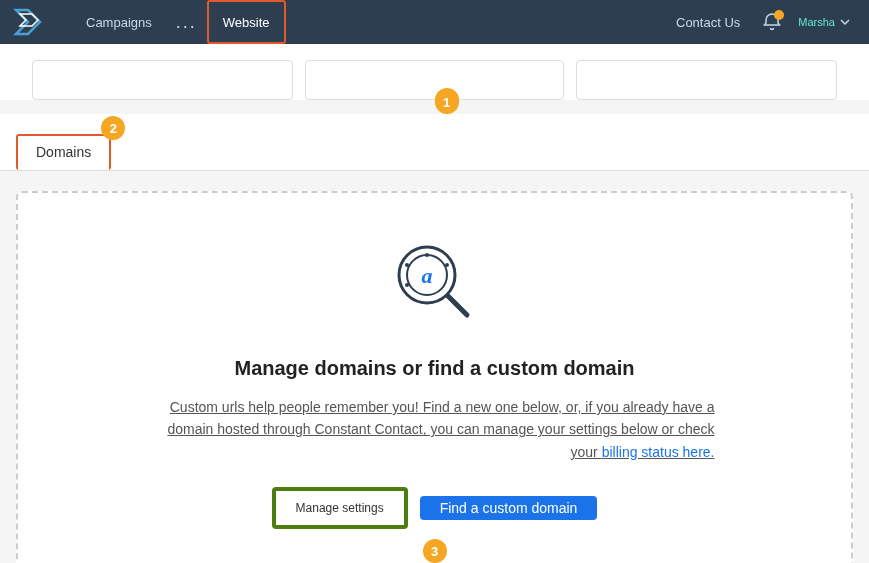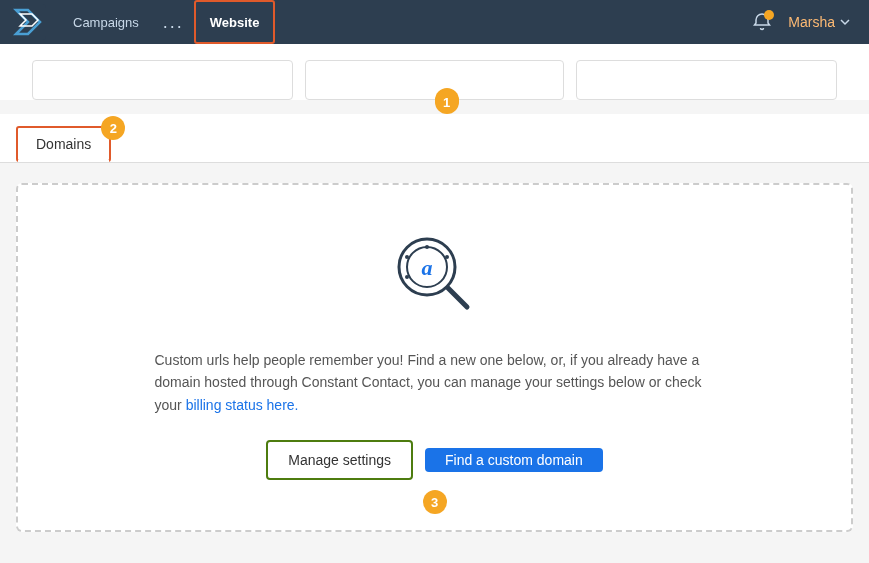--- a/index.html
+++ b/index.html
@@ -11,21 +11,21 @@
       overflow: hidden;
     }
 
     
     .navbar {
       background: #2d3e50;
       height: 44px;
       display: flex;
       align-items: center;
       padding: 4px 10px;
-      gap: 3px;
+      gap: 16px;
     }
     .nav-logo {
       width: 36px;
       height: 36px;
       margin-right: 10px;
       flex-shrink: 0;
     }
     .nav-items {
       display: flex;
       align-items: center;
@@ -40,21 +40,21 @@
       display: flex;
       align-items: center;
       cursor: pointer;
       text-decoration: none;
       white-space: nowrap;
     }
     .nav-item.active {
       color: #fff;
       border: 2px solid #e05a2b;
       border-radius: 3px;
-      font-weight: bold;
+      font-weight: normal;
     }
     .nav-dots {
       color: #c8d8e8;
       font-size: 18px;
       padding: 0 10px;
       cursor: pointer;
       letter-spacing: 2px;
     }
     .nav-right {
       display: flex;
@@ -80,22 +80,22 @@
       right: 2px;
       background: #f5a623;
       border-radius: 50%;
       width: 10px;
       height: 10px;
     }
     .user-menu {
       display: flex;
       align-items: center;
       gap: 4px;
-      color: #fdba74;
-      font-size: 14px;
+      color: #5eead4;
+      font-size: 11px;
       cursor: pointer;
       padding: 0 8px;
     }
     .user-menu svg {
       fill: #c8d8e8;
     }
 
     
     .step-badge {
       background: #f5a623;
@@ -141,20 +141,21 @@
       font-size: 14px;
       color: #333;
       cursor: pointer;
       position: relative;
     }
     .tab-item.active {
       border: 2px solid #e05a2b;
       border-radius: 3px;
       color: #333;
       font-weight: 500;
+      margin-top: 8px;
     }
     .tab-item.active::after {
       content: '';
       position: absolute;
       bottom: -2px;
       left: 0;
       right: 0;
       height: 2px;
       background: #fff;
     }
@@ -190,41 +191,42 @@
       font-size: 20px;
       font-weight: bold;
       color: #222;
       margin-bottom: 16px;
       text-align: center;
     }
 
     .domain-desc {
       font-size: 14px;
       color: #555;
-      text-align: left;
+      text-align: right;
       max-width: 560px;
       line-height: 1.6;
       margin-bottom: 24px;
+      text-decoration: underline;
     }
     .domain-desc a {
       color: #1a73e8;
       text-decoration: none;
     }
 
     .domain-actions {
       display: flex;
       gap: 12px;
       align-items: center;
     }
 
     .btn-manage {
-      border: 2px solid #4d7c0f;
+      border: 4px solid #4d7c0f;
       background: #fff;
       color: #333;
-      font-size: 14px;
+      font-size: 12px;
       padding: 10px 20px;
       border-radius: 4px;
       cursor: pointer;
       font-weight: 500;
     }
 
     .btn-find {
       background: #1a73e8;
       color: #fff;
       font-size: 14px;
@@ -248,20 +250,21 @@
     </svg>
   </div>
 
   <div class="nav-items">
     <span class="nav-item">Campaigns</span>
     <span class="nav-dots nav-item">...</span>
     <span class="nav-item active">Website</span>
   </div>
 
   <div class="nav-right">
+    <span class="nav-item">Contact Us</span>
     <div class="bell-icon">
       <svg width="20" height="20" viewBox="0 0 20 20" fill="none">
         <path d="M10 2a6 6 0 0 0-6 6v3l-1.5 2H17.5L16 11V8a6 6 0 0 0-6-6z" stroke="#c8d8e8" stroke-width="1.5" fill="none"></path>
         <path d="M8.5 16a1.5 1.5 0 0 0 3 0" stroke="#c8d8e8" stroke-width="1.5" fill="none"></path>
       </svg>
       <div class="bell-badge"></div>
     </div>
     <div class="user-menu">
       <span>Marsha</span>
       <svg width="12" height="12" viewBox="0 0 12 12">
@@ -309,20 +312,21 @@
 
       <text x="42" y="50" text-anchor="middle" font-size="22" font-weight="bold" fill="#1a73e8" font-family="Georgia, serif" font-style="italic">a</text>
 
       <circle cx="42" cy="22" r="2" fill="#2d3e50"></circle>
       <circle cx="62" cy="32" r="2" fill="#2d3e50"></circle>
       <circle cx="22" cy="32" r="2" fill="#2d3e50"></circle>
       <circle cx="22" cy="52" r="2" fill="#2d3e50"></circle>
     </svg>
   </div>
 
+  <div class="domain-title">Manage domains or find a custom domain</div>
 
   <div class="domain-desc">
     <span>Custom urls help people remember you! Find a new one below, or, if you already have a domain hosted through Constant Contact, you can manage your settings below or check your</span>
     <a href="#">billing status here.</a>
   </div>
 
   <div class="domain-actions">
     <button class="btn-manage">Manage settings</button>
     <button class="btn-find">Find a custom domain</button>
   </div>

